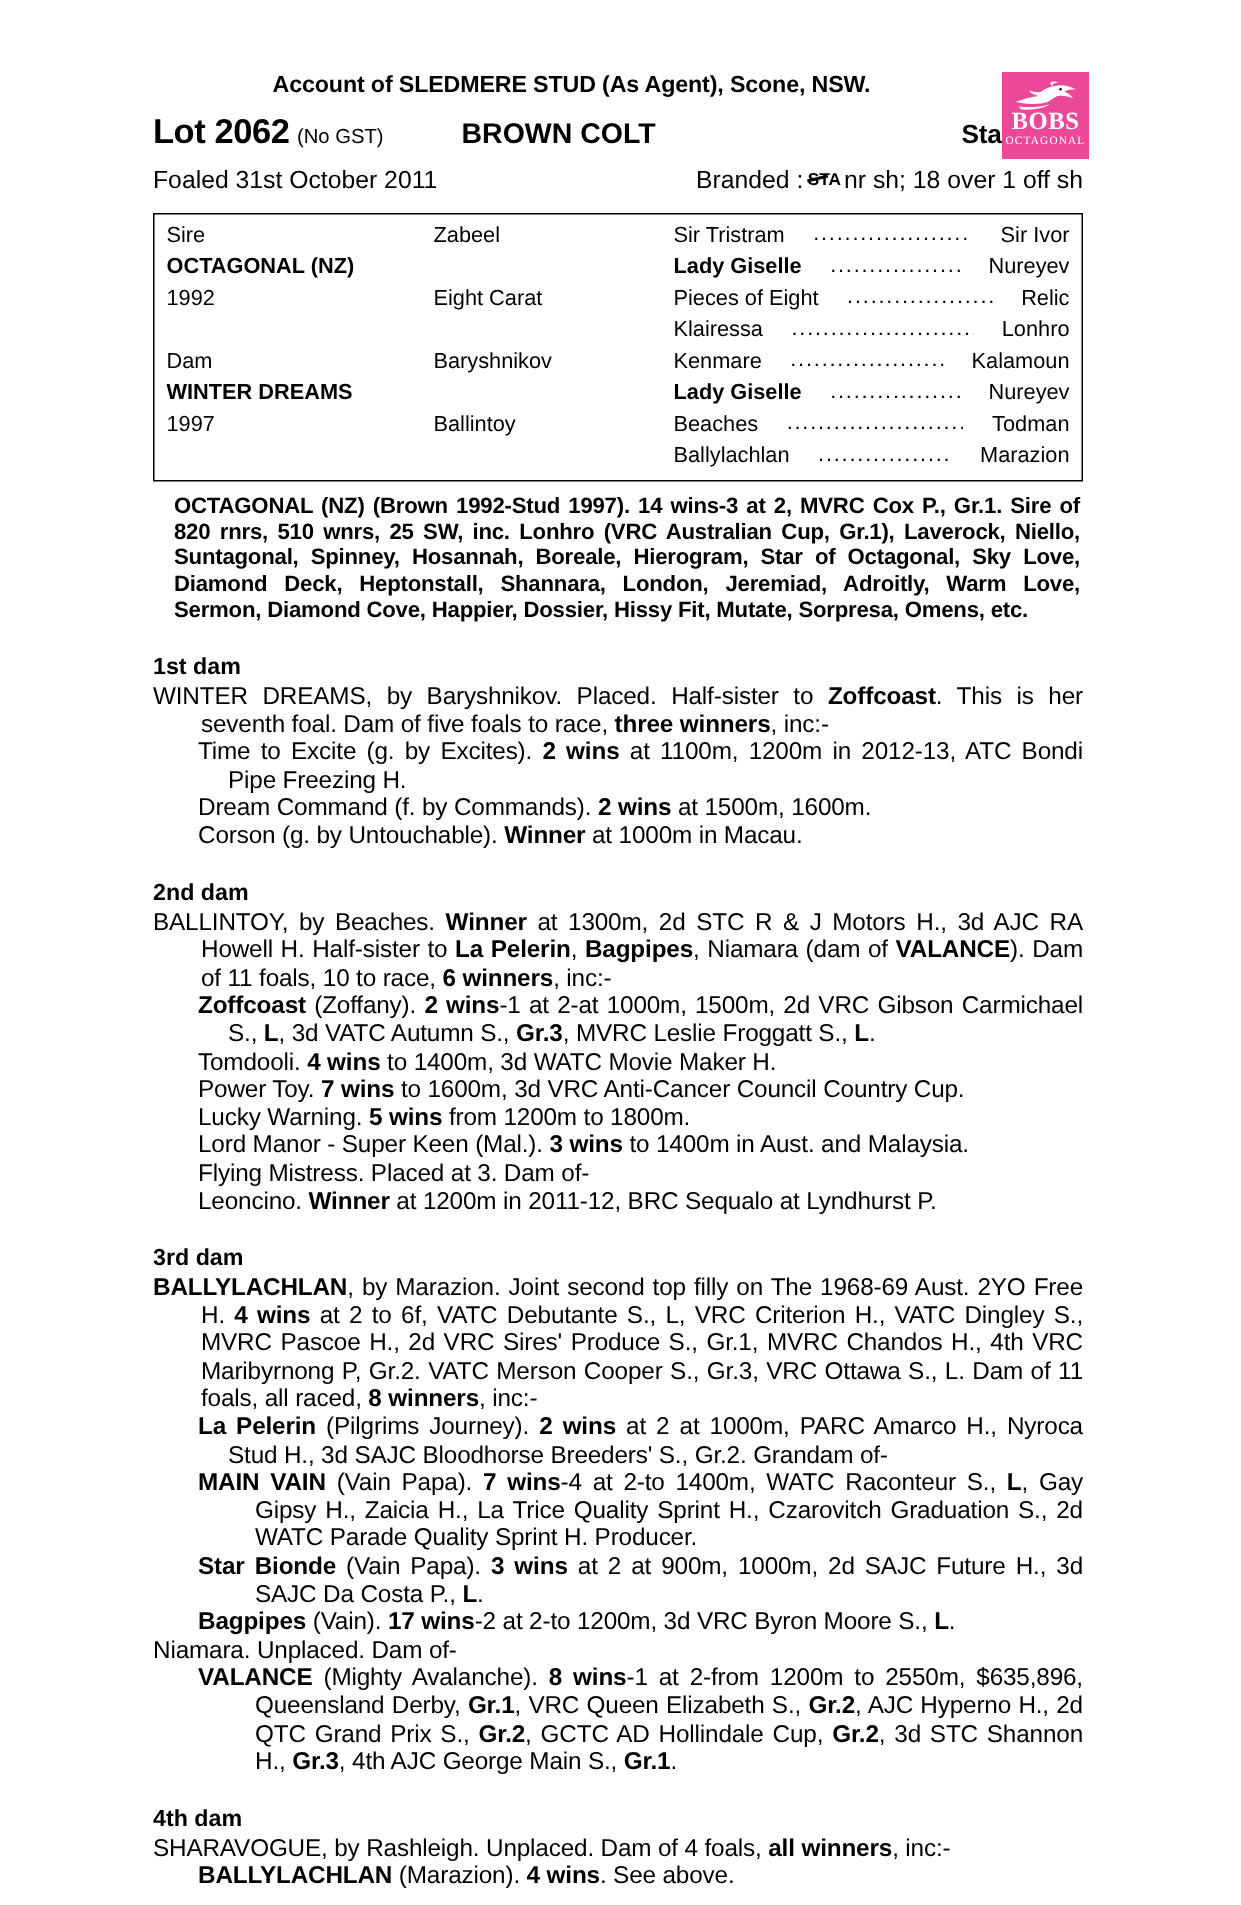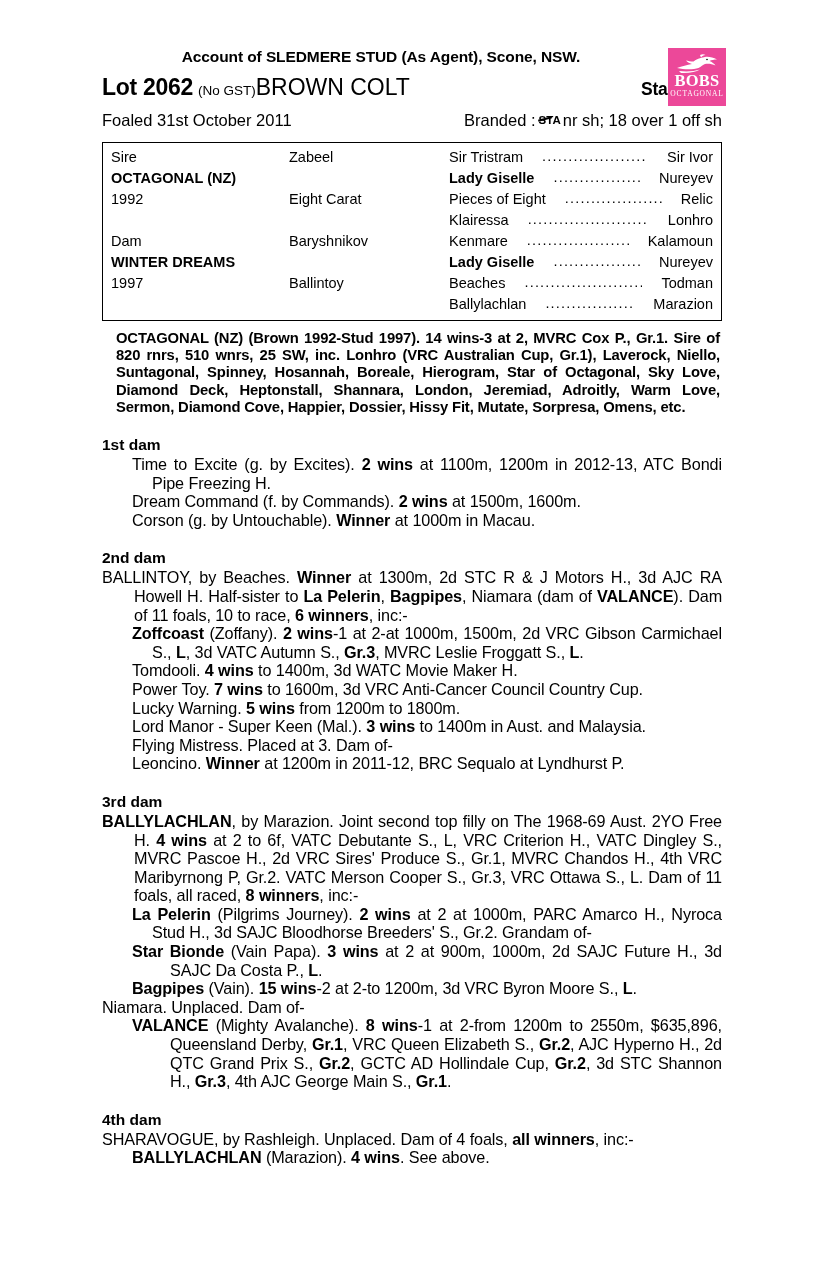--- a/index.html
+++ b/index.html
@@ -49,23 +49,24 @@
   .lot-no {
     font-size: 23px;
     font-weight: bold;
     letter-spacing: -0.3px;
   }
   .no-gst {
     font-size: 13.5px;
     margin-left: 5px;
   }
   .colt-title {
-    font-size: 23px;
-    font-weight: normal;
+    font-size: 19px;
+    font-weight: bold;
     letter-spacing: 0px;
+    margin-left: 52px;
   }
   .stable {
     font-size: 17.5px;
     font-weight: bold;
     margin-left: auto;
     letter-spacing: -0.2px;
   }
   .foaled-row {
     display: flex;
     align-items: flex-start;
@@ -355,41 +356,43 @@
             </div>
           </div>
         </div>
       </div>
 
     <div class="sire-para">OCTAGONAL (NZ) (Brown 1992-Stud 1997). 14 wins-3 at 2, MVRC Cox P., Gr.1. Sire of 820 rnrs, 510 wnrs, 25 SW, inc. Lonhro (VRC Australian Cup, Gr.1), Laverock, Niello, Suntagonal, Spinney, Hosannah, Boreale, Hierogram, Star of Octagonal, Sky Love, Diamond Deck, Heptonstall, Shannara, London, Jeremiad, Adroitly, Warm Love, Sermon, Diamond Cove, Happier, Dossier, Hissy Fit, Mutate, Sorpresa, Omens, etc.</div>
 
     <div id="dam-sections">
         <div class="dam-sec">
           <div class="dam-hd">1st dam</div>
+          <p class="blk hang0">WINTER DREAMS, by Baryshnikov. Placed. Half-sister to <b>Zoffcoast</b>. This is her seventh foal. Dam of five foals to race, <b>three winners</b>, inc:-</p>
           <p class="blk hang1">Time to Excite (g. by Excites). <b>2 wins</b> at 1100m, 1200m in 2012-13, ATC Bondi Pipe Freezing H.</p>
           <p class="blk hang1">Dream Command (f. by Commands). <b>2 wins</b> at 1500m, 1600m.</p>
           <p class="blk hang1">Corson (g. by Untouchable). <b>Winner</b> at 1000m in Macau.</p>
         </div>
         <div class="dam-sec">
           <div class="dam-hd">2nd dam</div>
           <p class="blk hang0">BALLINTOY, by Beaches. <b>Winner</b> at 1300m, 2d STC R &amp; J Motors H., 3d AJC RA Howell H. Half-sister to <b>La Pelerin</b>, <b>Bagpipes</b>, Niamara (dam of <b>VALANCE</b>). Dam of 11 foals, 10 to race, <b>6 winners</b>, inc:-</p>
           <p class="blk hang1"><b>Zoffcoast</b> (Zoffany). <b>2 wins</b>-1 at 2-at 1000m, 1500m, 2d VRC Gibson Carmichael S., <b>L</b>, 3d VATC Autumn S., <b>Gr.3</b>, MVRC Leslie Froggatt S., <b>L</b>.</p>
           <p class="blk hang1">Tomdooli. <b>4 wins</b> to 1400m, 3d WATC Movie Maker H.</p>
           <p class="blk hang1">Power Toy. <b>7 wins</b> to 1600m, 3d VRC Anti-Cancer Council Country Cup.</p>
           <p class="blk hang1">Lucky Warning. <b>5 wins</b> from 1200m to 1800m.</p>
           <p class="blk hang1">Lord Manor - Super Keen (Mal.). <b>3 wins</b> to 1400m in Aust. and Malaysia.</p>
           <p class="blk hang1">Flying Mistress. Placed at 3. Dam of-</p>
           <p class="blk hang2">Leoncino. <b>Winner</b> at 1200m in 2011-12, BRC Sequalo at Lyndhurst P.</p>
         </div>
         <div class="dam-sec">
           <div class="dam-hd">3rd dam</div>
           <p class="blk hang0"><b>BALLYLACHLAN</b>, by Marazion. Joint second top filly on The 1968-69 Aust. 2YO Free H. <b>4 wins</b> at 2 to 6f, VATC Debutante S., L, VRC Criterion H., VATC Dingley S., MVRC Pascoe H., 2d VRC Sires' Produce S., Gr.1, MVRC Chandos H., 4th VRC Maribyrnong P, Gr.2. VATC Merson Cooper S., Gr.3, VRC Ottawa S., L. Dam of 11 foals, all raced, <b>8 winners</b>, inc:-</p>
           <p class="blk hang1"><b>La Pelerin</b> (Pilgrims Journey). <b>2 wins</b> at 2 at 1000m, PARC Amarco H., Nyroca Stud H., 3d SAJC Bloodhorse Breeders' S., Gr.2. Grandam of-</p>
+          <p class="blk hang2"><b>MAIN VAIN</b> (Vain Papa). <b>7 wins</b>-4 at 2-to 1400m, WATC Raconteur S., <b>L</b>, Gay Gipsy H., Zaicia H., La Trice Quality Sprint H., Czarovitch Graduation S., 2d WATC Parade Quality Sprint H. Producer.</p>
           <p class="blk hang2"><b>Star Bionde</b> (Vain Papa). <b>3 wins</b> at 2 at 900m, 1000m, 2d SAJC Future H., 3d SAJC Da Costa P., <b>L</b>.</p>
-          <p class="blk hang1"><b>Bagpipes</b> (Vain). <b>15 wins</b>-2 at 2-to 1200m, 3d VRC Byron Moore S., <b>L</b>.</p>
+          <p class="blk hang1"><b>Bagpipes</b> (Vain). <b>17 wins</b>-2 at 2-to 1200m, 3d VRC Byron Moore S., <b>L</b>.</p>
           <p class="blk hang0">Niamara. Unplaced. Dam of-</p>
           <p class="blk hang2"><b>VALANCE</b> (Mighty Avalanche). <b>8 wins</b>-1 at 2-from 1200m to 2550m, $635,896, Queensland Derby, <b>Gr.1</b>, VRC Queen Elizabeth S., <b>Gr.2</b>, AJC Hyperno H., 2d QTC Grand Prix S., <b>Gr.2</b>, GCTC AD Hollindale Cup, <b>Gr.2</b>, 3d STC Shannon H., <b>Gr.3</b>, 4th AJC George Main S., <b>Gr.1</b>.</p>
         </div>
         <div class="dam-sec">
           <div class="dam-hd">4th dam</div>
           <p class="blk hang0">SHARAVOGUE, by Rashleigh. Unplaced. Dam of 4 foals, <b>all winners</b>, inc:-</p>
           <p class="blk hang1"><b>BALLYLACHLAN</b> (Marazion). <b>4 wins</b>. See above.</p>
         </div>
       </div>
 

